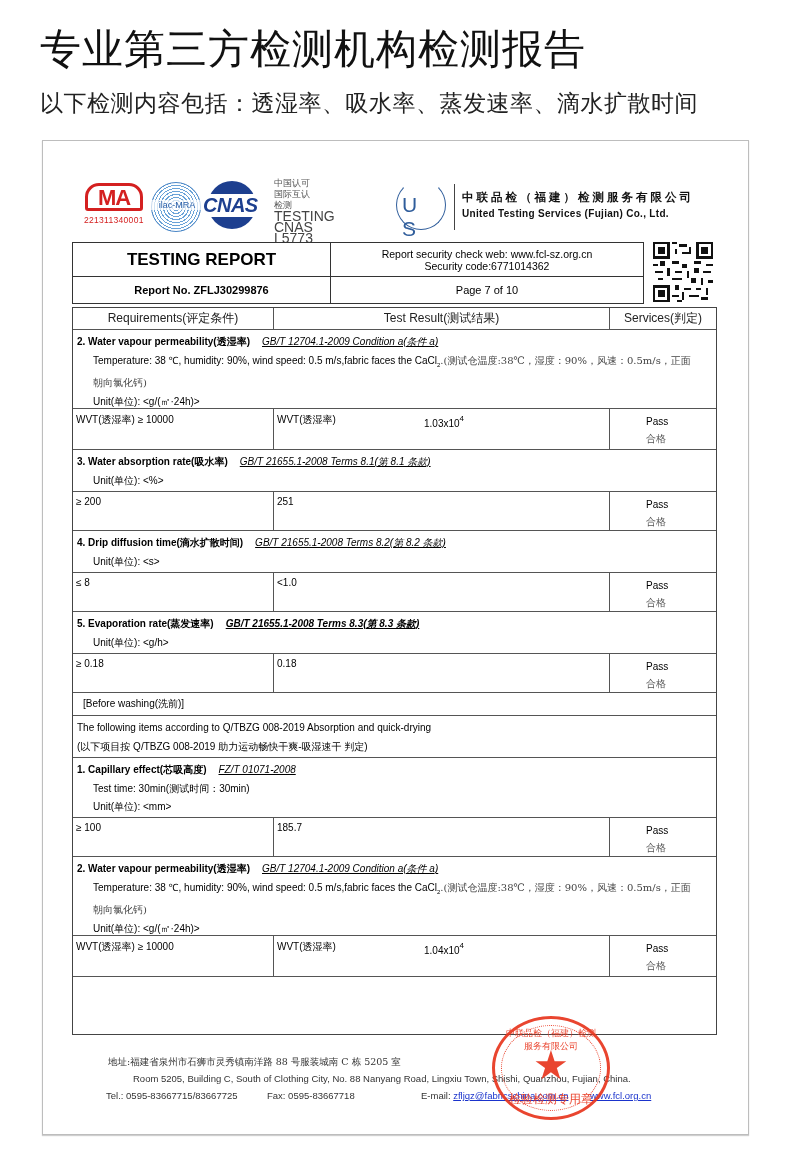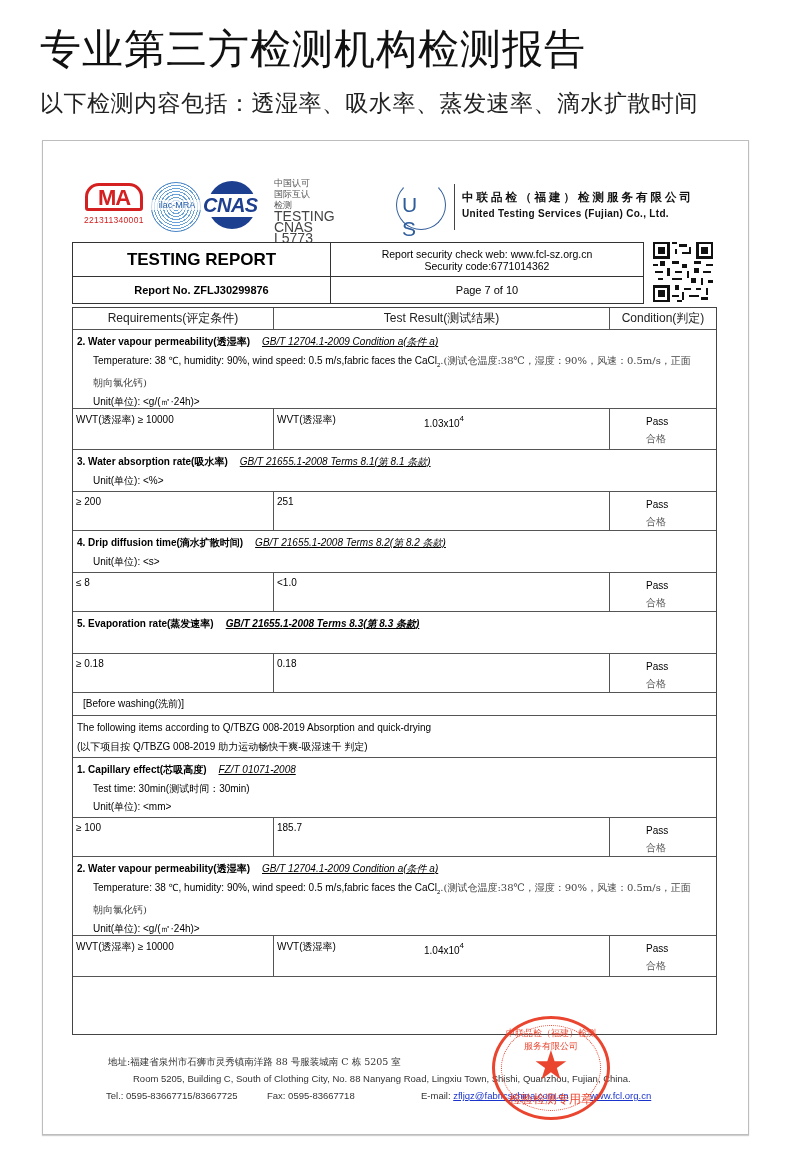--- a/index.html
+++ b/index.html
@@ -169,21 +169,21 @@
       <rect x="20" y="23" width="3" height="1"></rect>
       <rect x="10" y="24" width="2" height="1"></rect>
   </g>
 </svg>
 
 <div class="tbl">
 
   <div class="row thead" style="top:0;height:22px;">
     <div class="cell col-a">Requirements(评定条件)</div>
     <div class="cell col-b">Test Result(测试结果)</div>
-    <div class="cell col-c">Condition(判定)</div>
+    <div class="cell col-c">Services(判定)</div>
   </div>
 
   <div class="row" style="top:22px;height:79px;">
     <div class="sec">
       <div><span class="bold">2. Water vapour permeability(透湿率)</span><span class="std">GB/T 12704.1-2009 Condition a(条件 a)</span></div>
       <div class="ind"><span>Temperature: 38 ℃, humidity: 90%, wind speed: 0.5 m/s,fabric faces the CaCl</span><sub>2</sub><span class="cnfont">.(测试仓温度:38℃，湿度：90%，风速：0.5m/s，正面</span></div>
       <div class="ind cnfont">朝向氯化钙)</div>
       <div class="ind">Unit(单位): &lt;g/(㎡·24h)&gt;</div>
     </div>
   </div>
@@ -225,20 +225,21 @@
     <div class="cell col-b val">&lt;1.0</div>
     <div class="cell col-c pass">
         <div>Pass</div>
         <div class="cn">合格</div>
       </div>
   </div>
 
   <div class="row" style="top:304px;height:42px;">
     <div class="sec">
       <div><span class="bold">5. Evaporation rate(蒸发速率)</span><span class="std" style="font-weight:bold;">GB/T 21655.1-2008 Terms 8.3(第 8.3 条款)</span></div>
+      <div class="ind">Unit(单位): &lt;g/h&gt;</div>
     </div>
   </div>
   <div class="row" style="top:346px;height:39px;">
     <div class="cell col-a val">≥ 0.18</div>
     <div class="cell col-b val">0.18</div>
     <div class="cell col-c pass">
         <div>Pass</div>
         <div class="cn">合格</div>
       </div>
   </div>

